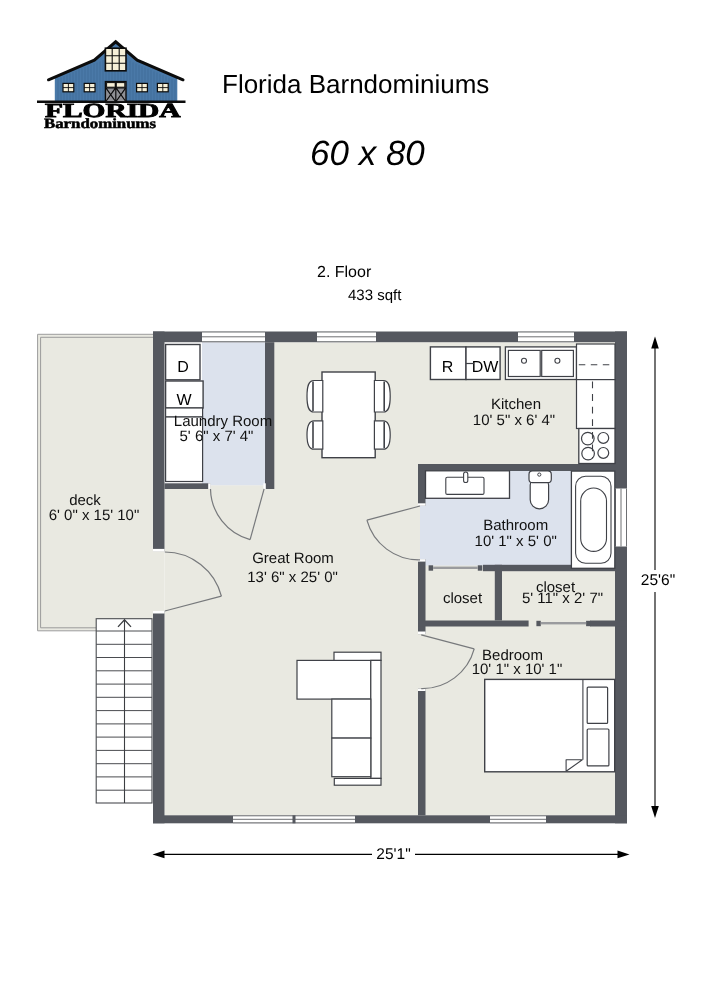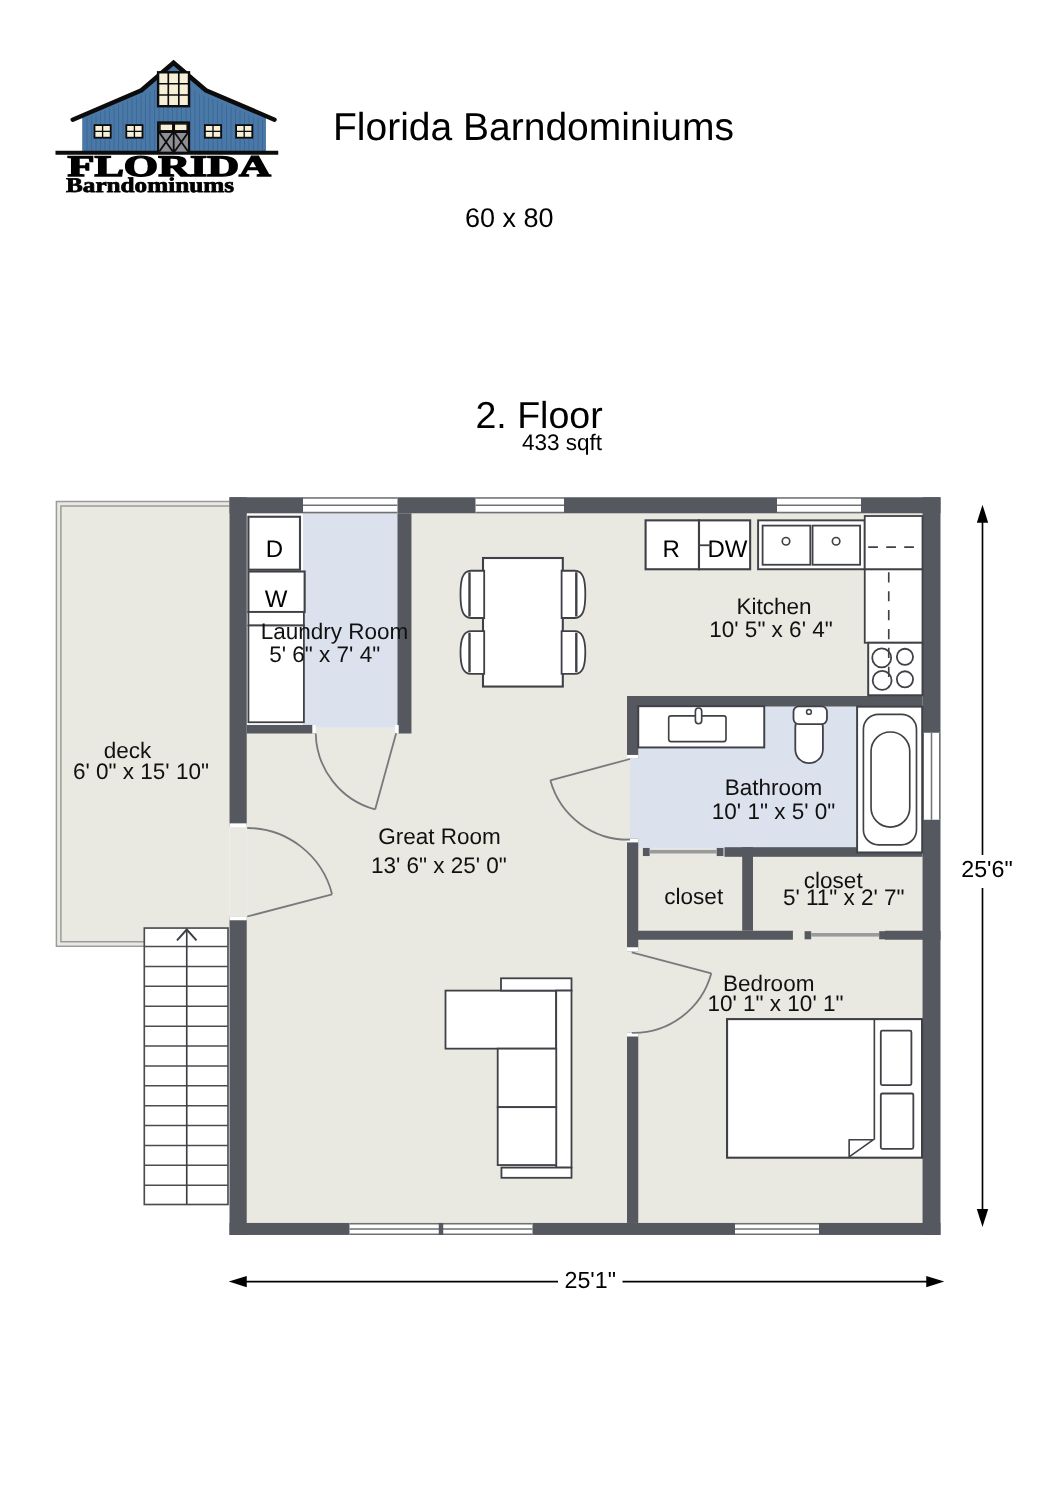--- a/index.html
+++ b/index.html
@@ -6,23 +6,23 @@
 #page{position:relative;width:707px;height:1000px;background:#ffffff;overflow:hidden;font-family:"Liberation Sans",sans-serif;text-rendering:geometricPrecision;}
 text{text-rendering:geometricPrecision;}
 .t{position:absolute;color:#000;white-space:nowrap;line-height:1;}
 </style>
 </head>
 <body>
 <div id="page">
 
 <div class="t" style="left:222px;top:71px;font-size:26px;">Florida Barndominiums</div>
 
-<div class="t" style="left:310px;top:136px;font-size:18px;">60 x 80</div>
-
-<div class="t" style="left:317px;top:264.5px;font-size:25px;">2. Floor</div>
+<div class="t" style="left:310px;top:136px;font-size:35px;font-style:italic;">60 x 80</div>
+
+<div class="t" style="left:317px;top:264.5px;font-size:16px;">2. Floor</div>
 
 <div class="t" style="left:348px;top:287.5px;font-size:15px;">433 sqft</div>
 
 <div style="position:absolute;left:0;top:0;width:220px;height:160px;">
 <svg width="220" height="160" viewBox="0 0 220 160">
 
   <path d="M54.8,101.5 L54.8,77.1 L94.5,60.2 L115.7,42.3 L137,60.2 L177.3,77.1 L177.3,101.5 Z" fill="#4a79a8"></path>
 
   <g stroke="#3e6a97" stroke-width="0.7">
     <path d="M58,78.6V101.5 M61,77.3V101.5 M64,76.1V101.5 M67,74.8V101.5 M70,73.5V101.5 M73,72.2V101.5 M76,71V101.5 M79,69.7V101.5 M82,68.4V101.5 M85,67.1V101.5 M88,65.9V101.5 M91,64.6V101.5 M94,63.3V101.5 M97,62.5V101.5 M100,61.5V101.5 M103,60V101.5 M106,57.5V101.5 M109,55V101.5 M112,52.5V101.5 M115,50V101.5 M118,50.5V101.5 M121,53V101.5 M124,55.5V101.5 M127,58V101.5 M130,60.5V101.5 M133,62.5V101.5 M136,63.6V101.5 M139,64.9V101.5 M142,66.2V101.5 M145,67.4V101.5 M148,68.7V101.5 M151,70V101.5 M154,71.3V101.5 M157,72.5V101.5 M160,73.8V101.5 M163,75.1V101.5 M166,76.4V101.5 M169,77.6V101.5 M172,78.9V101.5 M175,79.8V101.5"></path>

